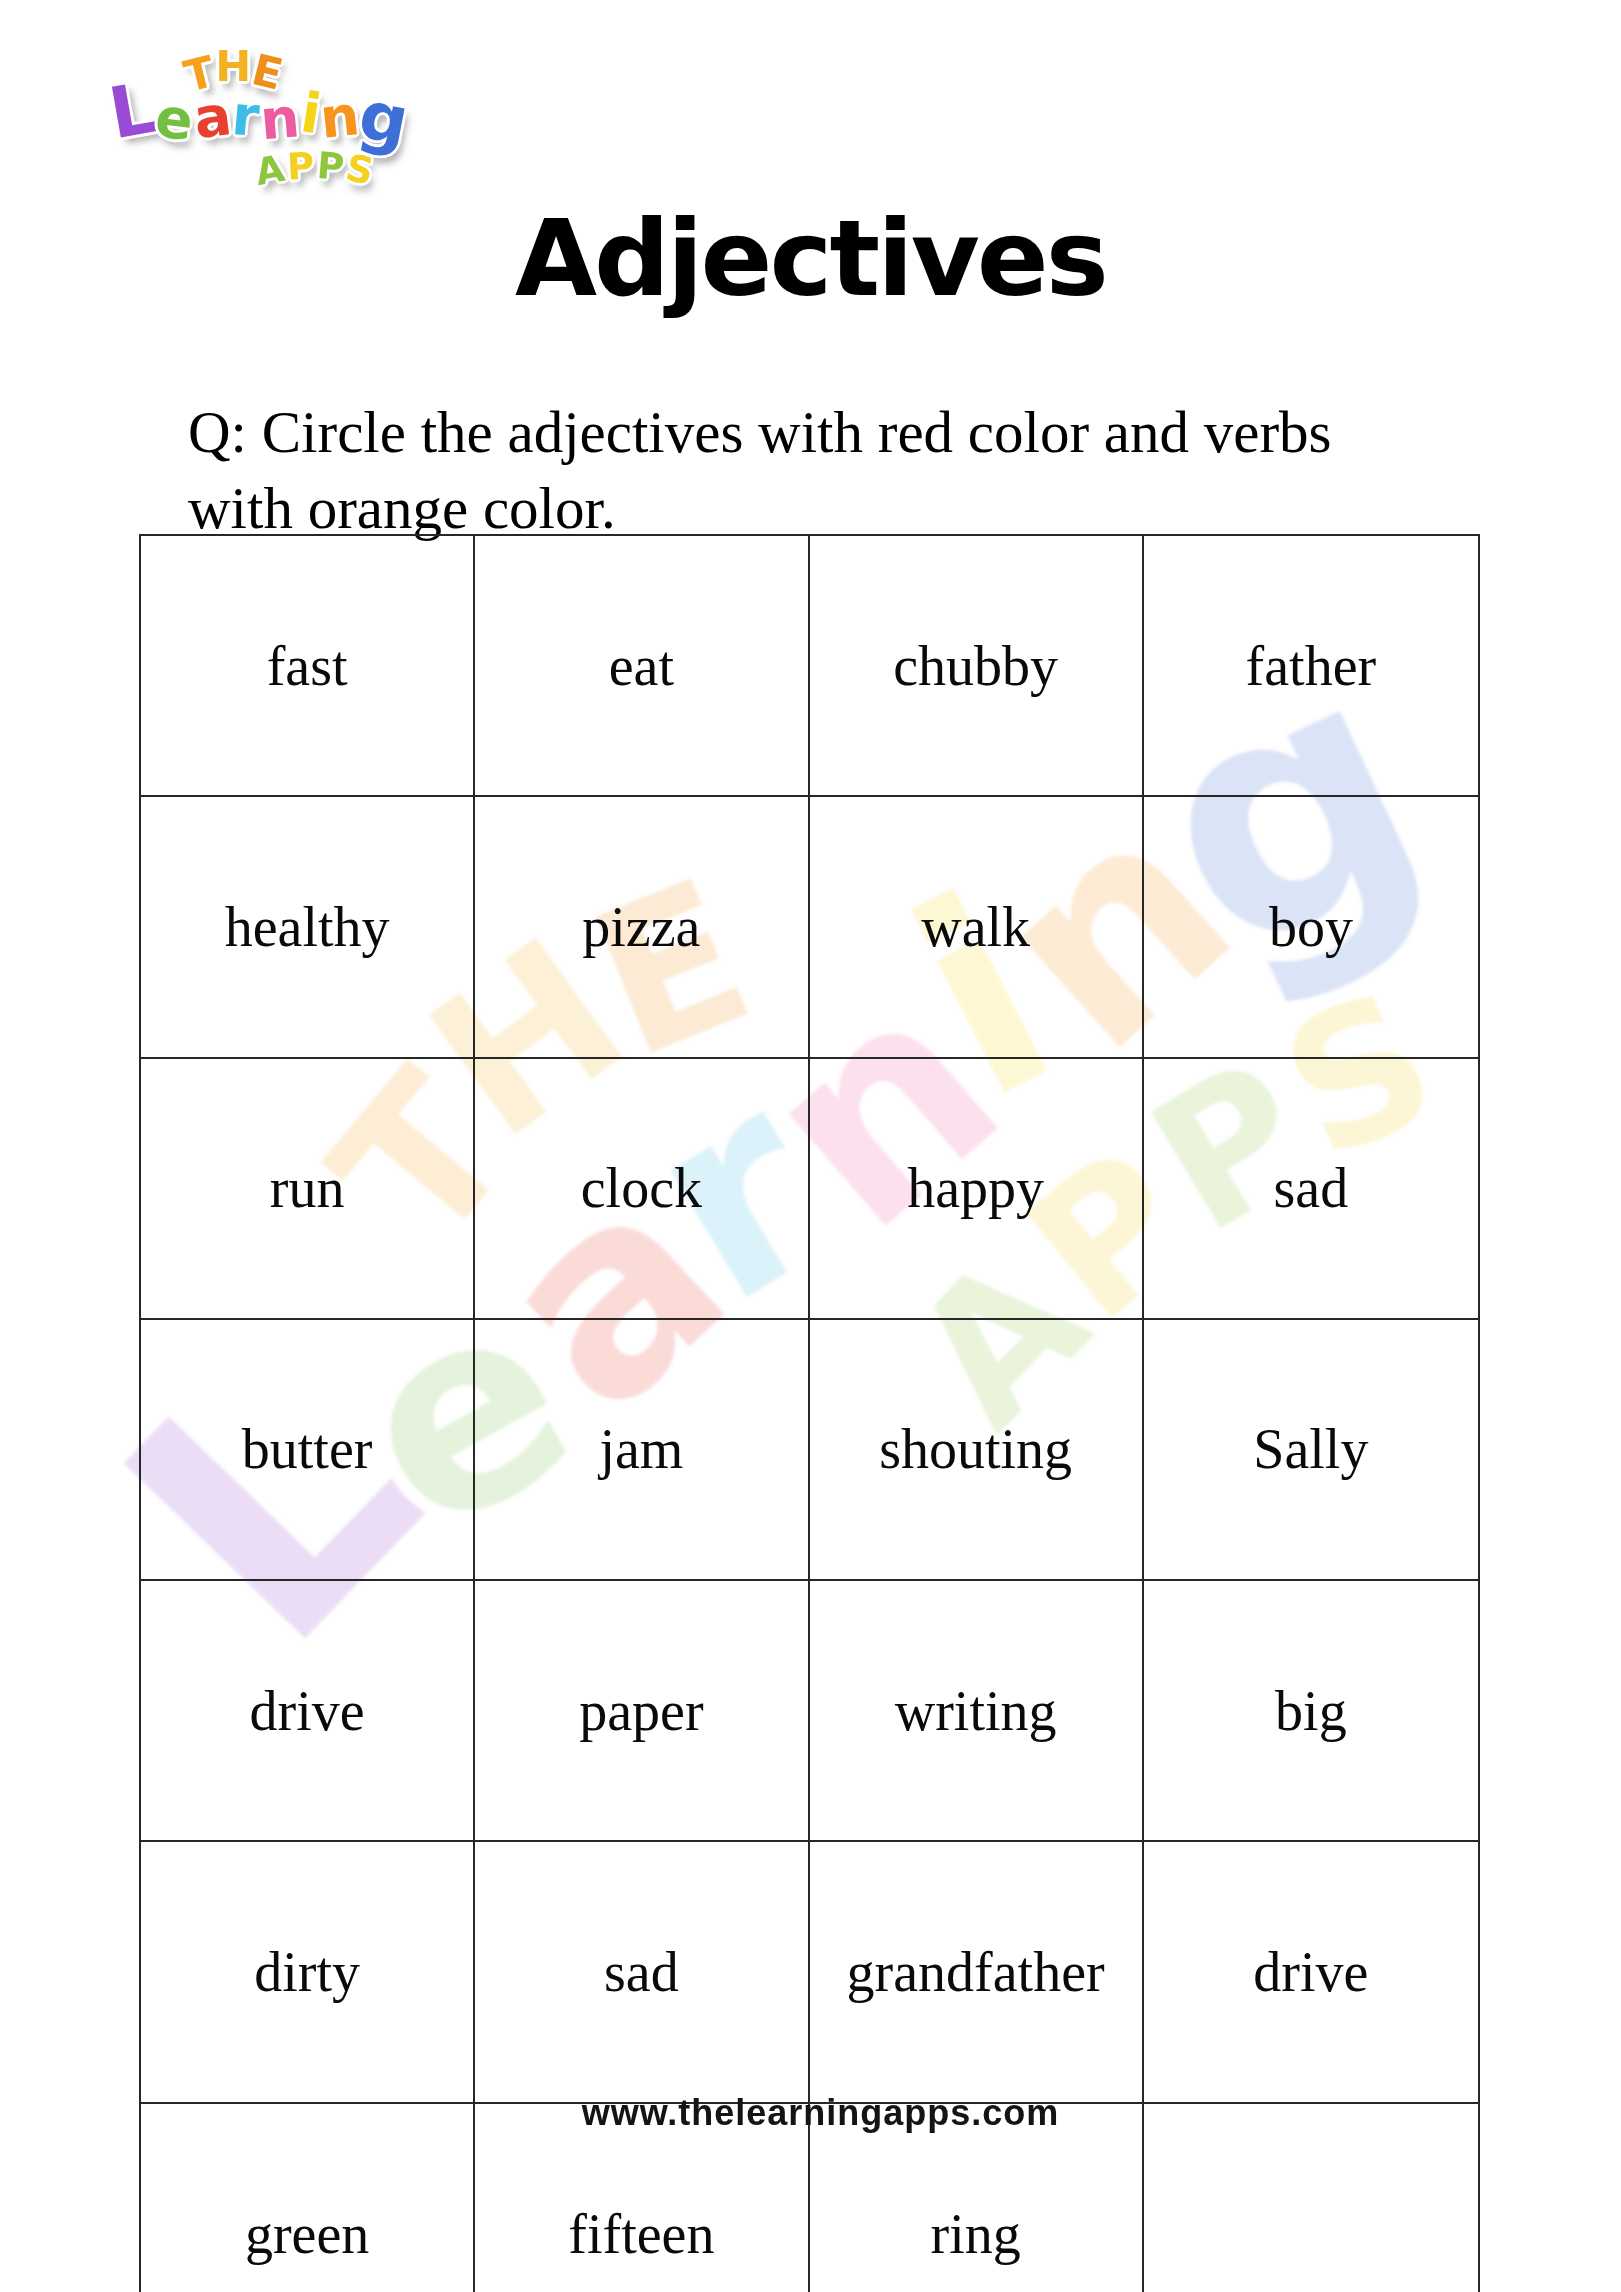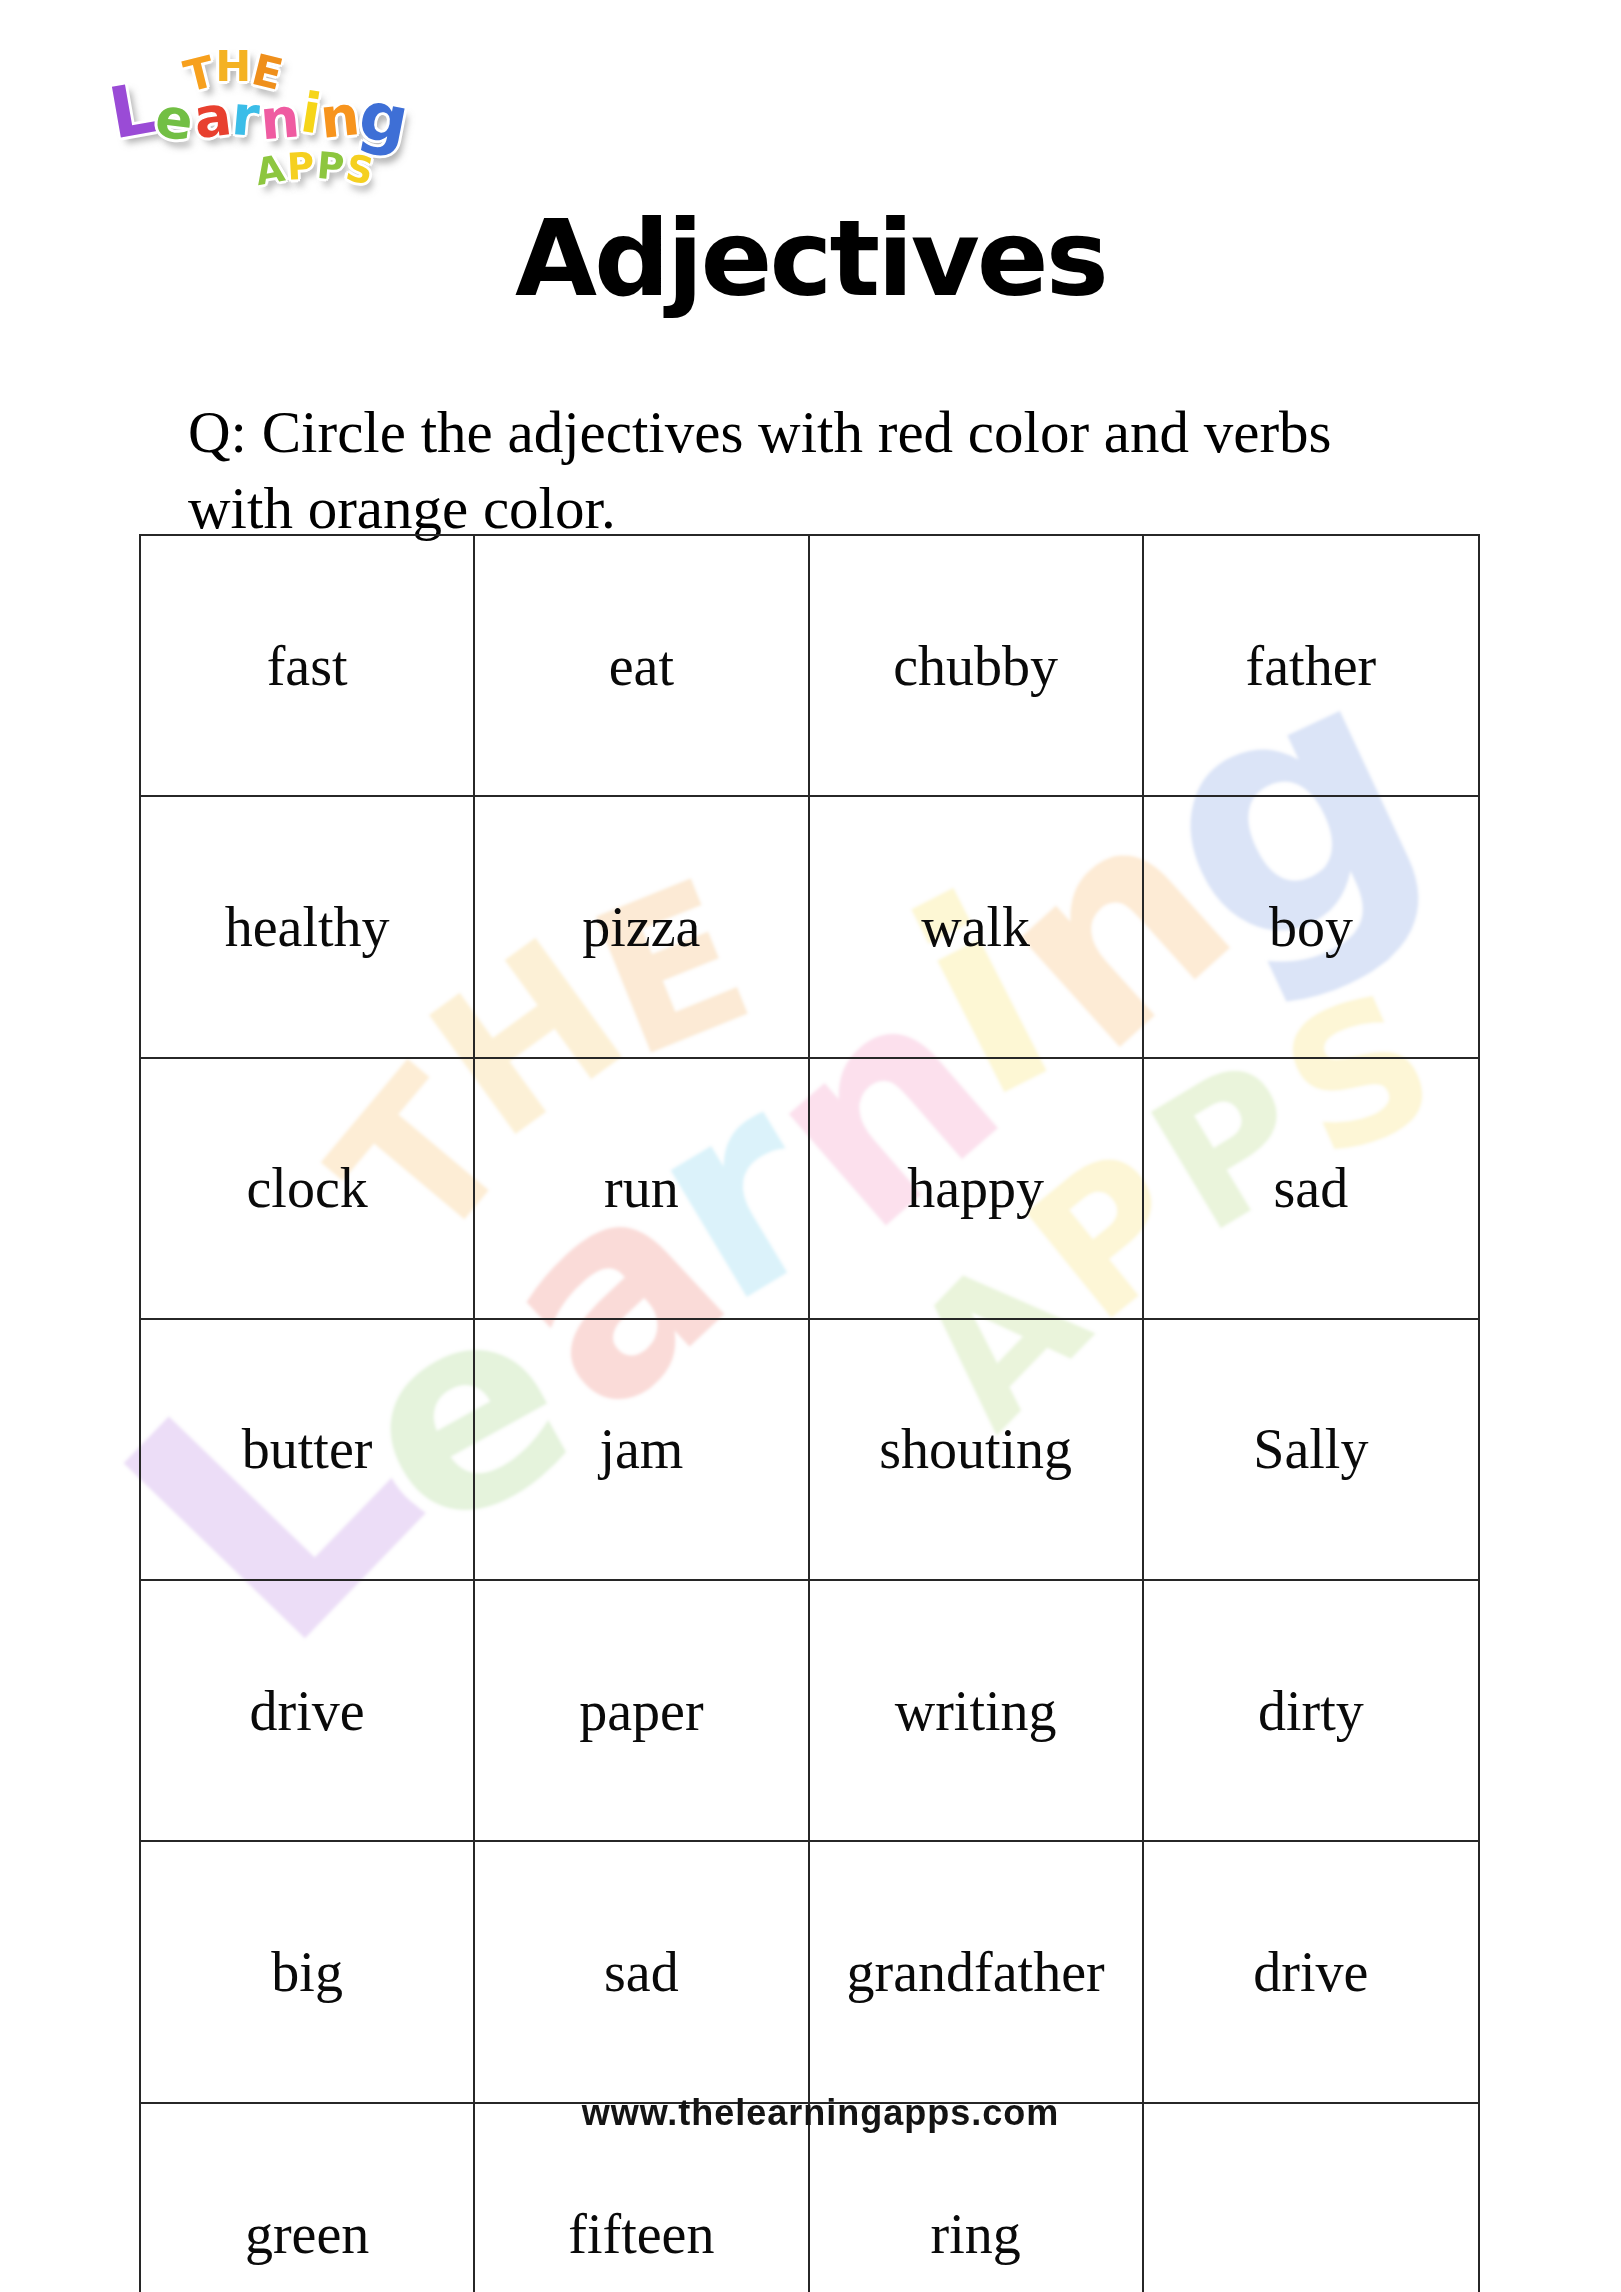--- a/index.html
+++ b/index.html
@@ -132,33 +132,33 @@
 
   <div class="word-table">
     <div class="word-cell">fast</div>
     <div class="word-cell">eat</div>
     <div class="word-cell">chubby</div>
     <div class="word-cell">father</div>
     <div class="word-cell">healthy</div>
     <div class="word-cell">pizza</div>
     <div class="word-cell">walk</div>
     <div class="word-cell">boy</div>
+    <div class="word-cell">run</div>
     <div class="word-cell">clock</div>
-    <div class="word-cell">run</div>
     <div class="word-cell">happy</div>
     <div class="word-cell">sad</div>
     <div class="word-cell">butter</div>
     <div class="word-cell">jam</div>
     <div class="word-cell">shouting</div>
     <div class="word-cell">Sally</div>
     <div class="word-cell">drive</div>
     <div class="word-cell">paper</div>
     <div class="word-cell">writing</div>
+    <div class="word-cell">big</div>
     <div class="word-cell">dirty</div>
-    <div class="word-cell">big</div>
     <div class="word-cell">sad</div>
     <div class="word-cell">grandfather</div>
     <div class="word-cell">drive</div>
     <div class="word-cell">green</div>
     <div class="word-cell">fifteen</div>
     <div class="word-cell">ring</div>
   </div>
 
   <div class="footer">www.thelearningapps.com</div>
 

